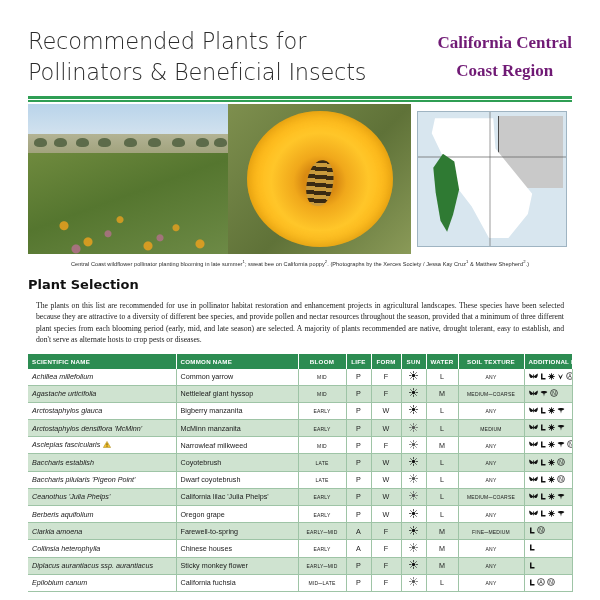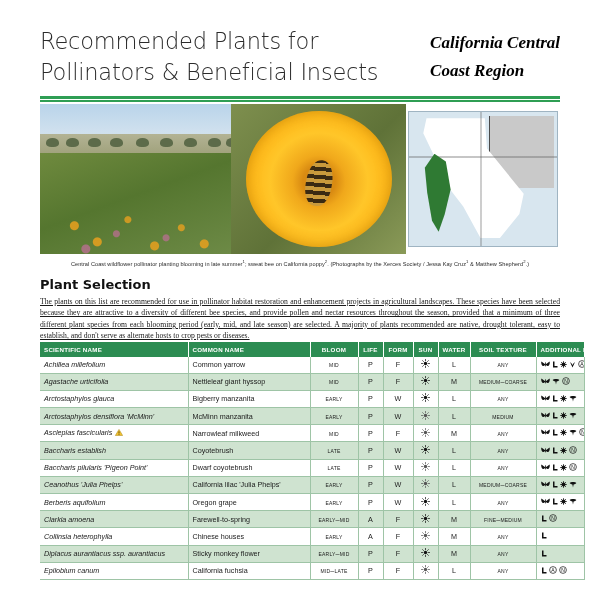--- a/index.html
+++ b/index.html
@@ -9,47 +9,46 @@
     background: #ffffff;
   }
   body {
     font-family: "Liberation Sans", sans-serif;
     color: #1a1a1a;
   }
   .page {
     width: 600px; height: 600px;
     position: relative;
     box-sizing: border-box;
-    padding: 0 40px;
+    padding: 0 28px;
   }
 
   
   .header {
     display: flex;
     align-items: flex-start;
     justify-content: space-between;
     padding-top: 26px;
   }
   .title-block {
     font-family: "DejaVu Sans", sans-serif;
     font-weight: 300;
     font-size: 22.5px;
     line-height: 1.36;
     color: #2b2b2b;
     letter-spacing: -0.2px;
   }
   .title-line { white-space: nowrap; }
   .region-block {
     font-family: "Liberation Serif", serif;
-    font-style: italic;
     font-weight: bold;
     font-size: 17px;
     line-height: 1.62;
-    text-align: left;
-    color: #000000;
+    text-align: center;
+    color: #701a75;
     padding-top: 3px;
     white-space: nowrap;
   }
 
   
   .rule-wrap { margin-top: 9px; }
   .rule-thick {
     height: 2.5px;
     background: #2f9e54;
   }
@@ -184,24 +183,23 @@
     font-family: "DejaVu Sans", sans-serif;
     font-size: 13px;
     font-weight: bold;
     margin: 9px 0 4px 0;
     color: #111;
   }
   p.body {
     font-family: "Liberation Serif", serif;
     font-size: 7.7px;
     line-height: 1.48;
-    margin: 0;
+    margin: 8px;
     text-align: justify;
     color: #1a1a1a;
-    text-decoration: underline;
   }
   h2.section.table-head { margin-top: 12px; margin-bottom: 5px; }
 
   
   table.plants {
     width: 100%;
     border-collapse: collapse;
     table-layout: fixed;
     font-family: "Liberation Sans", sans-serif;
   }

